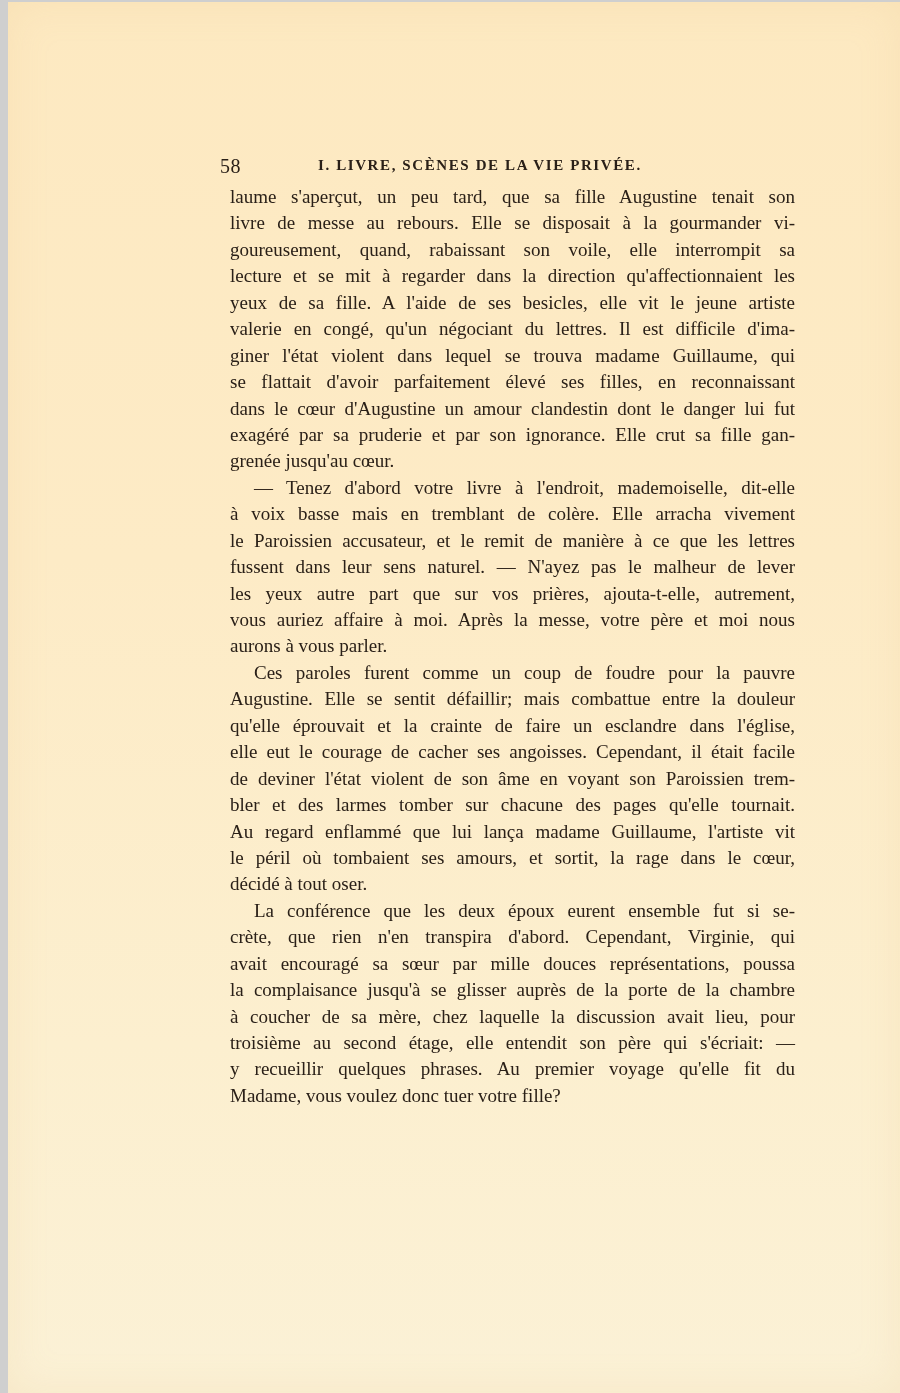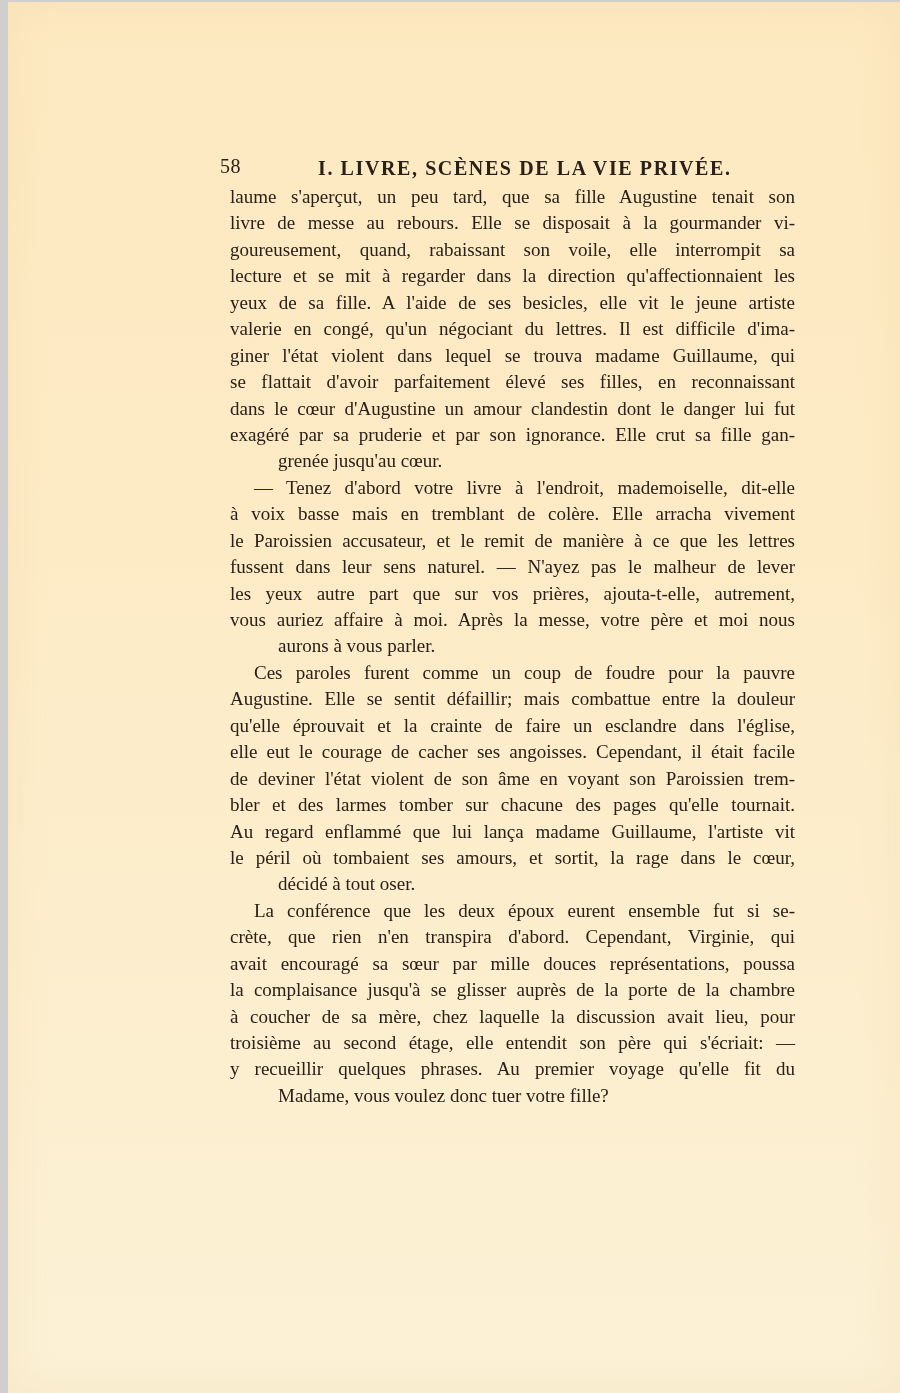--- a/index.html
+++ b/index.html
@@ -36,21 +36,21 @@
       position: absolute;
       left: 0;
       top: 0;
       font-size: 20px;
       letter-spacing: 0.5px;
     }
     .header-title {
       position: absolute;
       left: 98px;
       top: 2px;
-      font-size: 20px;
+      font-size: 15px;
       font-weight: bold;
       letter-spacing: 1.6px;
       text-transform: uppercase;
     }
     .text-block {
       position: absolute;
       left: 222px;
       top: 182px;
       width: 565px;
       font-family: "Liberation Serif", "DejaVu Serif", serif;
@@ -60,21 +60,20 @@
     }
     .line {
       display: block;
       white-space: nowrap;
       text-align: justify;
       text-align-last: justify;
       height: 26.45px;
     }
     .line.last {
       text-align-last: left;
-      margin-left: 48px;
     }
     .line.indent {
       padding-left: 24px;
     }
   </style>
 </head>
 <body>
 
 <div class="page">
 

